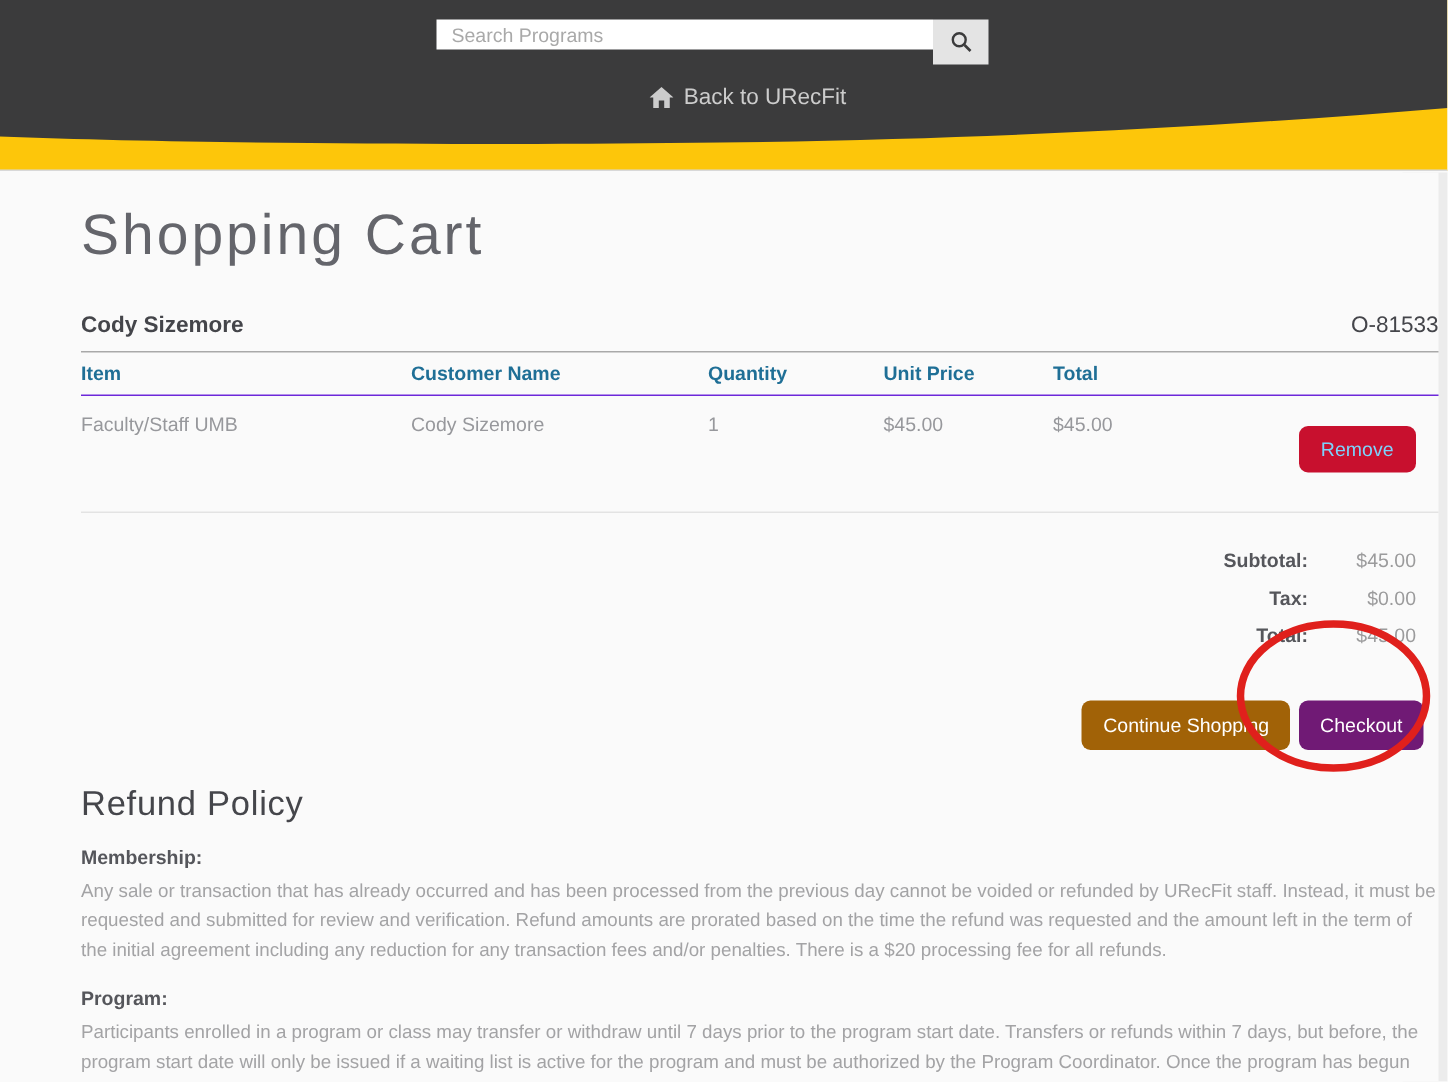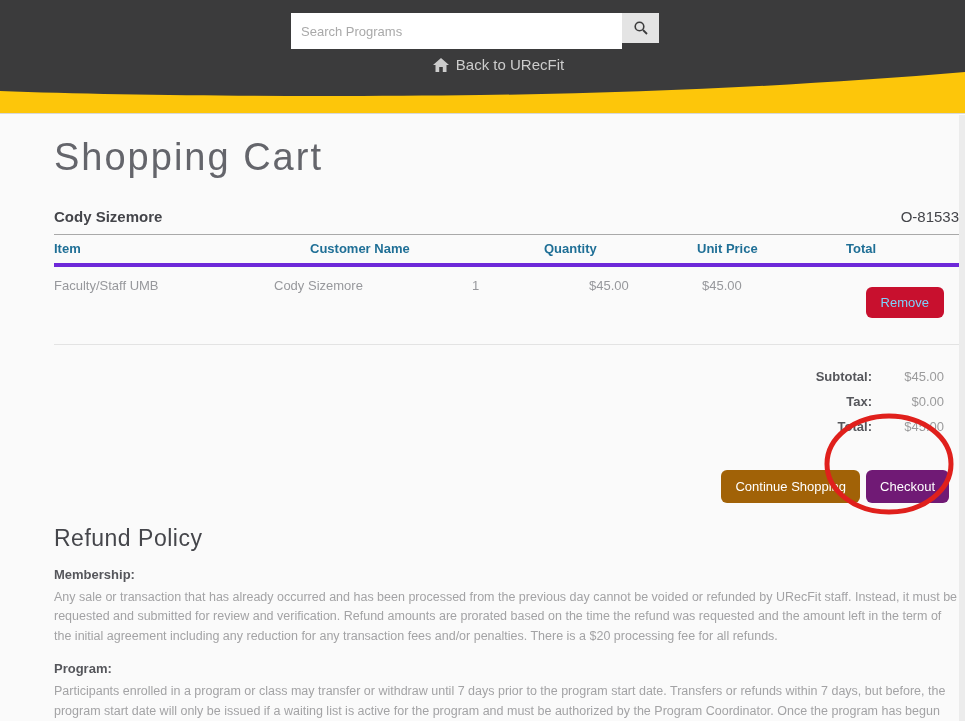--- a/index.html
+++ b/index.html
@@ -16,21 +16,21 @@
     position: absolute; left: 0; top: 0; width: 965px; height: 114px;
     background: #fdc60a;
     border-bottom: 1px solid #d8d8d8;
   }
   .site-header svg.swoosh { position: absolute; left: 0; top: 0; display: block; }
   .search-wrap {
     position: absolute; left: 291px; top: 13px; width: 368px; height: 30px;
     display: flex; z-index: 3;
   }
   .search-input {
-    flex: 1; height: 36px; border: none; outline: none;
+    flex: 1; height: 20px; border: none; outline: none;
     padding: 0 10px; font-size: 13px; color: #555;
     font-family: "Liberation Sans", sans-serif;
     background: #ffffff;
   }
   .search-input::placeholder { color: #a9a9a9; }
   .search-btn {
     width: 37px; height: 30px; border: none; background: #e4e4e4;
     display: flex; align-items: center; justify-content: center; cursor: pointer;
   }
   .back-link {
@@ -64,21 +64,21 @@
   .customer-name { font-size: 15px; font-weight: 700; color: #44454a; }
   .order-number  { font-size: 15px; font-weight: 400; color: #44454a; }
 
   
   .cart-table { margin-top: 9px; border-top: 1px solid #a9a9a9; }
   .t-row {
     display: grid;
     grid-template-columns: 220px 198px 117px 113px 112px 1fr;
     align-items: start;
   }
-  .t-head { border-bottom: 4px solid #6d28d9; gap: 36px; }
+  .t-head { border-bottom: 1px solid #6d28d9; }
   .t-head .cell {
     padding: 6px 8px 7px 0;
     font-size: 13px; font-weight: 700; color: #1f6f96;
   }
   .t-body { border-bottom: 1px solid #e3e3e3; min-height: 78px; }
   .t-body .cell {
     padding: 11px 8px 10px 0;
     font-size: 13px; color: #97989c;
   }
   .cell.action { display: flex; justify-content: flex-end; padding-right: 15px; }

